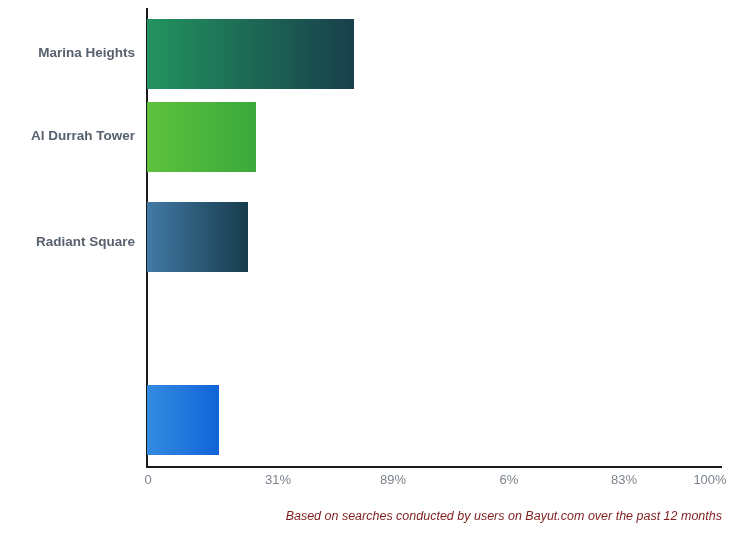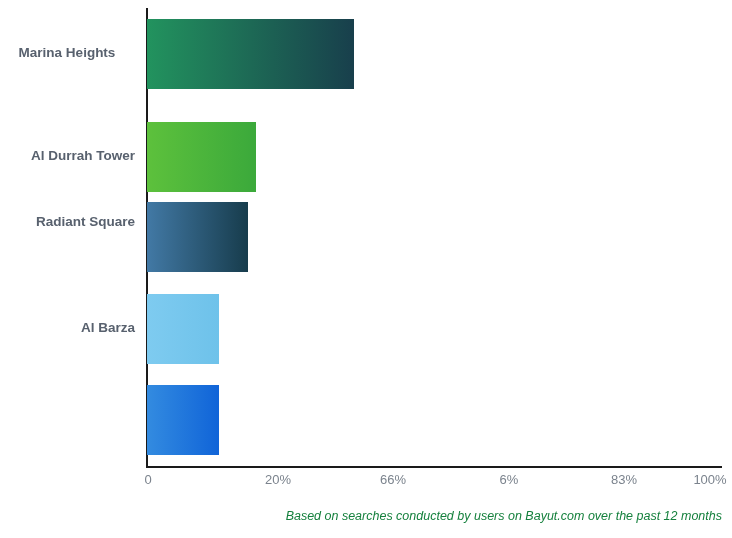--- a/index.html
+++ b/index.html
@@ -81,57 +81,53 @@
     white-space: nowrap;
     transform: translateX(-50%);
   }
 
   .footnote {
     position: absolute;
     right: 10px;
     top: 509px;
     font-size: 12.5px;
     font-style: italic;
-    color: #15803d;
+    color: #7f1d1d;
     white-space: nowrap;
   }
 </style>
 </head>
 <body>
 
 <div id="chart-root">
 
   <div class="y-axis-line"></div>
   <div class="x-axis-line"></div>
 
   <div class="plot-area">
 
   <div class="bar-row" style="top: 10.8px; height: 70px;">
         <div class="bar" title="Marina Heights: 36%" style="width: 207px; background: linear-gradient(90deg, rgb(34, 147, 94) 0%, rgb(24, 63, 76) 100%);"></div>
-        <div class="cat-label-wrap" style="top: 26px; text-align: center;">Marina Heights</div>
+        <div class="cat-label-wrap" style="top: 26px;">Marina Heights</div>
       </div>
-      <div class="bar-row" style="top: 114px; height: 70px;">
+      <div class="bar-row" style="top: 94px; height: 70px;">
         <div class="bar" title="Al Durrah Tower: 19%" style="width: 109.25px; background: linear-gradient(90deg, rgb(93, 193, 60) 0%, rgb(59, 169, 59) 100%);"></div>
         <div class="cat-label-wrap" style="top: 26px;">Al Durrah Tower</div>
       </div>
       <div class="bar-row" style="top: 194px; height: 70px;">
         <div class="bar" title="Radiant Square: 17.5%" style="width: 100.625px; background: linear-gradient(90deg, rgb(66, 121, 165) 0%, rgb(23, 60, 76) 100%);"></div>
-        <div class="cat-label-wrap" style="top: 12px;">Radiant Square</div>
-      </div>
-      <div class="bar-row" style="top: 285.6px; height: 70px;">
-        <div class="bar" title="Al Barza: 12.5%" style="width: 71.875px; background: linear-gradient(90deg, rgb(126, 203, 240) 0%, rgb(110, 194, 234) 100%);"></div>
-        <div class="cat-label-wrap" style="top: 26px;">Al Barza</div>
+        <div class="cat-label-wrap" style="top: 32px;">Radiant Square</div>
       </div>
       <div class="bar-row" style="top: 377.2px; height: 70px;">
         <div class="bar" title="RAK Tower: 12.5%" style="width: 71.875px; background: linear-gradient(90deg, rgb(51, 139, 224) 0%, rgb(16, 100, 216) 100%);"></div>
       </div>
     </div>
 
   <div class="x-tick" style="left:148px;">0</div>
-  <div class="x-tick" style="left:278px;">20%</div>
-  <div class="x-tick" style="left:393px;">66%</div>
+  <div class="x-tick" style="left:278px;">31%</div>
+  <div class="x-tick" style="left:393px;">89%</div>
   <div class="x-tick" style="left:509px;">6%</div>
   <div class="x-tick" style="left:624px;">83%</div>
   <div class="x-tick" style="left:710px;">100%</div>
 
   <div class="footnote">Based on searches conducted by users on Bayut.com over the past 12 months</div>
 
 </div>
 
 </body></html>

